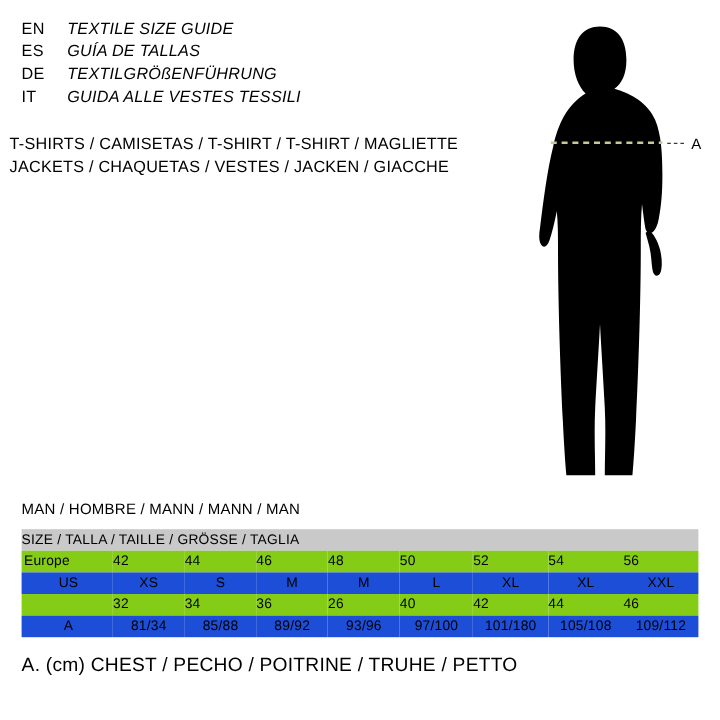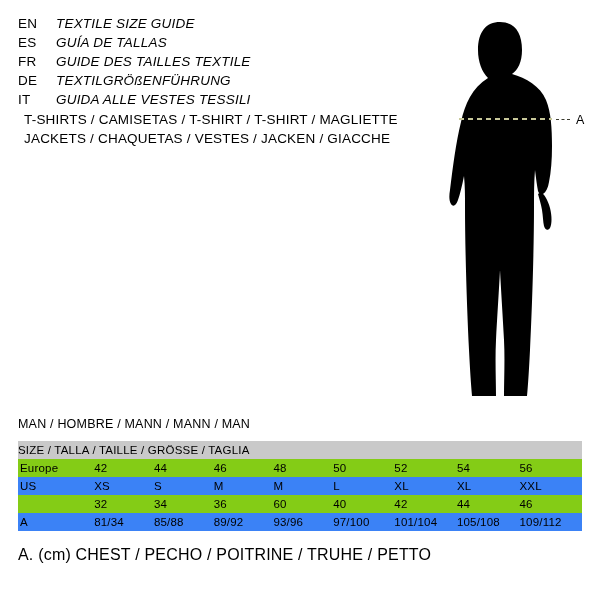--- a/index.html
+++ b/index.html
@@ -41,21 +41,21 @@
     flex: none;
   }
   .lang-text {
     white-space: nowrap;
     font-style: italic;
   }
 
   
   .cat-block {
     position: absolute;
-    left: 24px;
+    left: 8px;
     top: 110px;
     width: 400px;
   }
   .cat-line {
     font-size: 13.5px;
     line-height: 19px;
     height: 19px;
     white-space: nowrap;
     letter-spacing: 0.2px;
   }
@@ -110,21 +110,22 @@
     letter-spacing: 0.2px;
   }
   table.sizes th.head-cell {
     background: #c9c9c9;
     margin-top: 16px;
   }
   table.sizes tr.row-even td {
     background: #84cc16;
   }
   table.sizes tr.row-odd td {
-    background: #3b82f6;
+    background: #1d4ed8;
+    text-align: center;
   }
   table.sizes .col-label {
     width: 84px;
     padding-left: 2px;
   }
   table.sizes .col-val {
     width: 68px;
   }
   .head-row th {
     padding-left: 2px;
@@ -144,24 +145,20 @@
 <div class="page">
 
   <div class="lang-block">
     <div class="lang-row">
       <span class="lang-code">EN</span>
       <span class="lang-text">TEXTILE SIZE GUIDE</span>
     </div>
     <div class="lang-row">
       <span class="lang-code">ES</span>
       <span class="lang-text">GUÍA DE TALLAS</span>
-    </div>
-    <div class="lang-row">
-      <span class="lang-code">FR</span>
-      <span class="lang-text">GUIDE DES TAILLES TEXTILE</span>
     </div>
     <div class="lang-row">
       <span class="lang-code">DE</span>
       <span class="lang-text">TEXTILGRÖßENFÜHRUNG</span>
     </div>
     <div class="lang-row">
       <span class="lang-code">IT</span>
       <span class="lang-text">GUIDA ALLE VESTES TESSILI</span>
     </div>
   </div>
@@ -246,34 +243,34 @@
       <td class="col-val">L</td>
       <td class="col-val">XL</td>
       <td class="col-val">XL</td>
       <td class="col-val">XXL</td>
     </tr>
     <tr class="row-even">
       <td class="col-label"></td>
       <td class="col-val">32</td>
       <td class="col-val">34</td>
       <td class="col-val">36</td>
-      <td class="col-val">60</td>
+      <td class="col-val">26</td>
       <td class="col-val">40</td>
       <td class="col-val">42</td>
       <td class="col-val">44</td>
       <td class="col-val">46</td>
     </tr>
     <tr class="row-odd">
       <td class="col-label">A</td>
       <td class="col-val">81/34</td>
       <td class="col-val">85/88</td>
       <td class="col-val">89/92</td>
       <td class="col-val">93/96</td>
       <td class="col-val">97/100</td>
-      <td class="col-val">101/104</td>
+      <td class="col-val">101/180</td>
       <td class="col-val">105/108</td>
       <td class="col-val">109/112</td>
     </tr>
   </tbody>
     </table>
 
   <div class="footnote">A. (cm) CHEST / PECHO / POITRINE / TRUHE / PETTO</div>
 
 </div>
 

